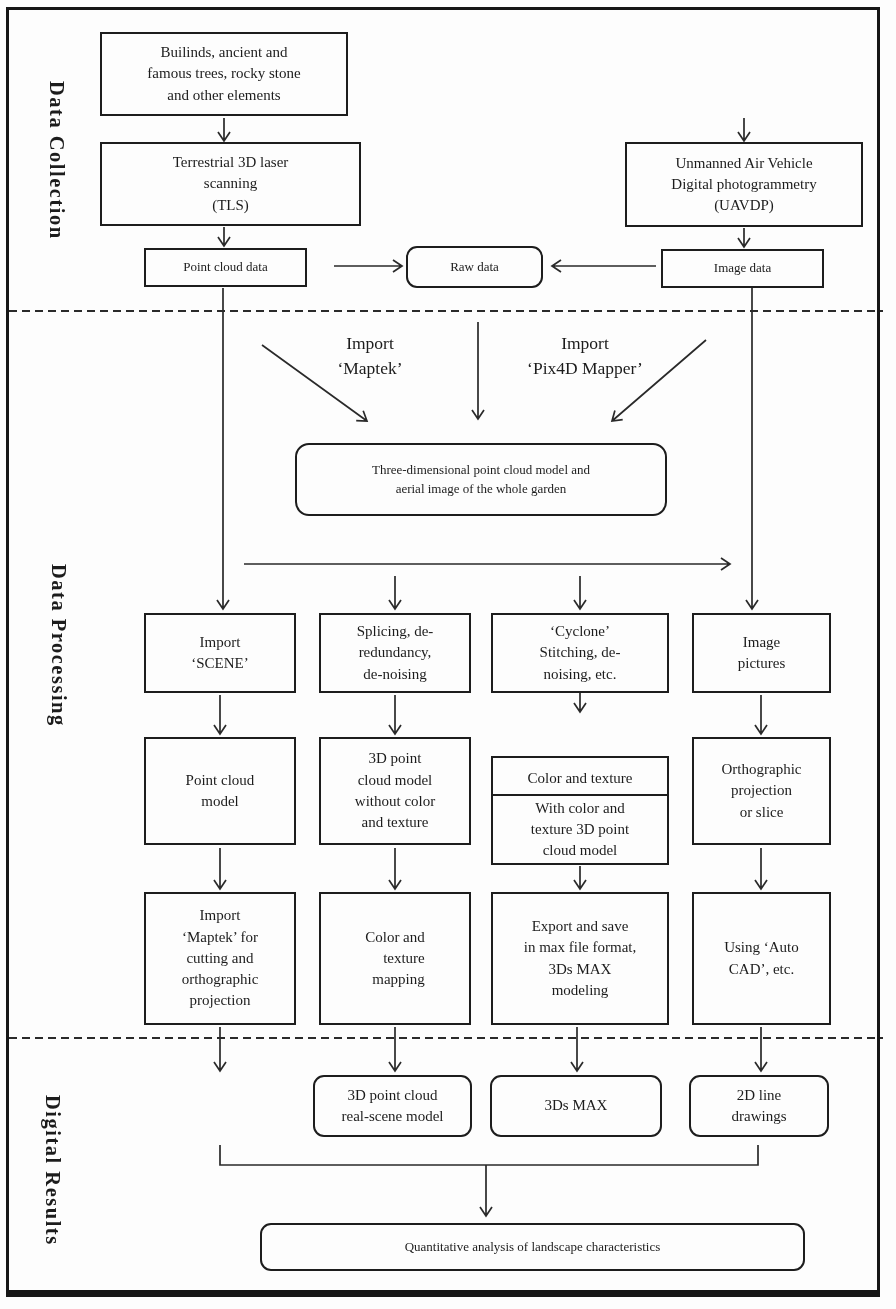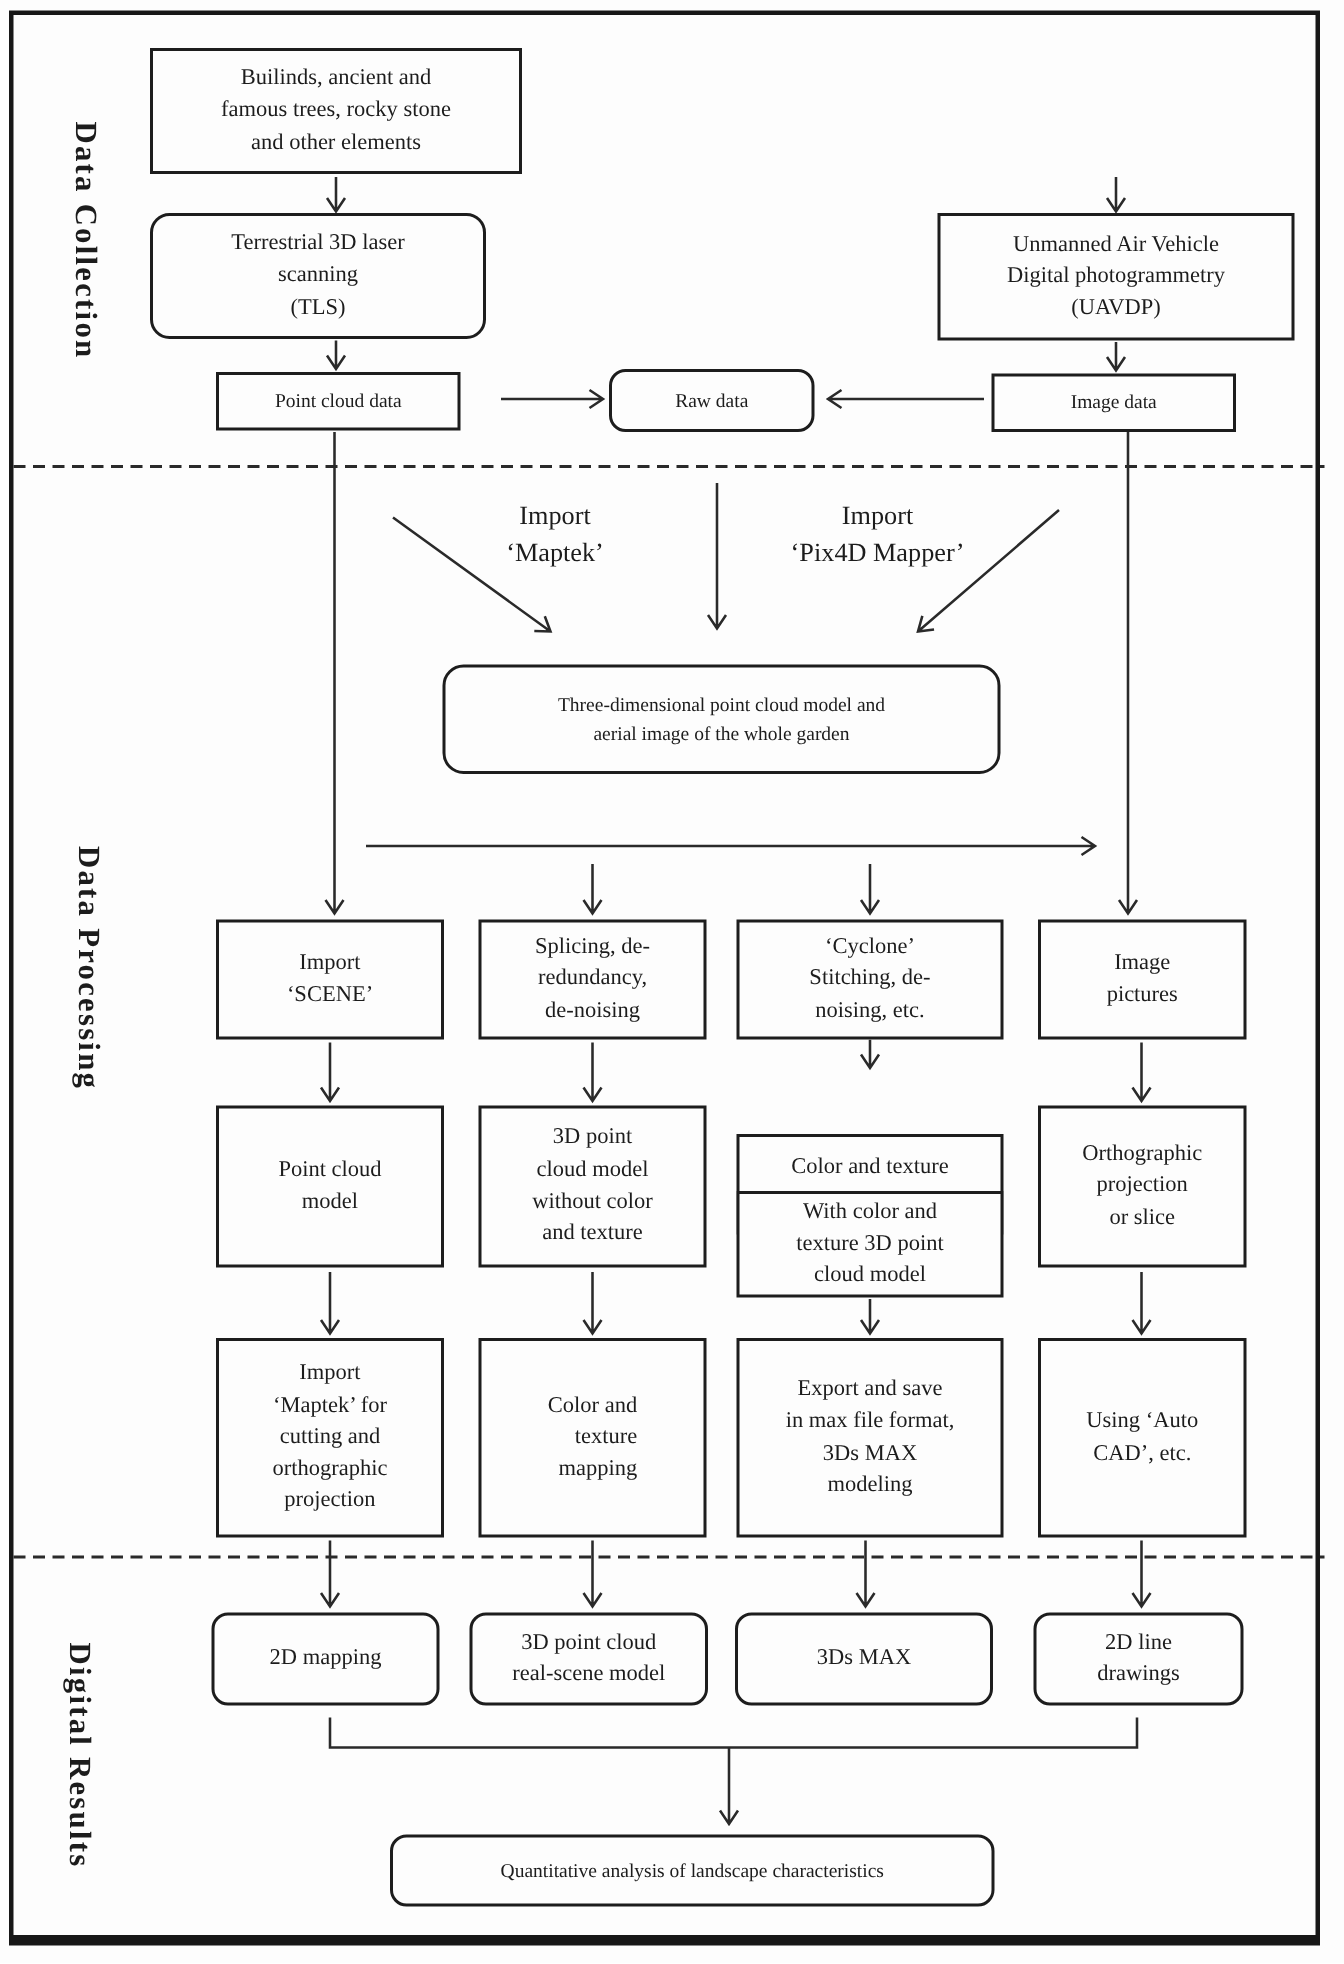--- a/index.html
+++ b/index.html
@@ -79,21 +79,21 @@
     <path d="M577,1027 V1071 M571,1062 L577,1071 L583,1062"></path>
     <path d="M761,1027 V1071 M755,1062 L761,1071 L767,1062"></path>
 
     <path d="M220,1145 V1165 H758 V1145"></path>
     <path d="M486,1165 V1216 M480,1207 L486,1216 L492,1207"></path>
   </svg>
 
   <div class="box" style="left:100px;top:32px;width:248px;height:84px;">Builinds, ancient and
 famous trees, rocky stone
 and other elements</div>
-  <div class="box" style="left:100px;top:142px;width:224px;height:84px;border-radius:13px;">Terrestrial 3D laser
+  <div class="box" style="left:100px;top:142px;width:261px;height:84px;">Terrestrial 3D laser
 scanning
 (TLS)</div>
   <div class="box fs18" style="left:144px;top:248px;width:163px;height:39px;">Point cloud data</div>
 
   <div class="box fs18" style="left:661px;top:249px;width:163px;height:39px;">Image data</div>
   <div class="box" style="left:625px;top:142px;width:238px;height:85px;">Unmanned Air Vehicle
 Digital photogrammetry
 (UAVDP)</div>
 
   <div class="box round fs18" style="left:406px;top:246px;width:137px;height:42px;">Raw data</div>
@@ -140,22 +140,21 @@
   <div class="box" style="left:319px;top:892px;width:152px;height:133px;text-align:right;">Color and
 texture
 mapping</div>
   <div class="box" style="left:491px;top:892px;width:178px;height:133px;">Export and save
 in max file format,
 3Ds MAX
 modeling</div>
   <div class="box" style="left:692px;top:892px;width:139px;height:133px;">Using ‘Auto
 CAD’, etc.</div>
 
-  <div class="box round" style="left:141px;top:1075px;width:152px;height:62px;">2D mapping</div>
   <div class="box round" style="left:313px;top:1075px;width:159px;height:62px;">3D point cloud
 real-scene model</div>
   <div class="box round" style="left:490px;top:1075px;width:172px;height:62px;">3Ds MAX</div>
   <div class="box round" style="left:689px;top:1075px;width:140px;height:62px;">2D line
 drawings</div>
 
-  <div class="box round fs18" style="left:260px;top:1223px;width:403px;height:48px;">Quantitative analysis of landscape characteristics</div>
+  <div class="box round fs18" style="left:260px;top:1223px;width:545px;height:48px;">Quantitative analysis of landscape characteristics</div>
 
 </div>
 
 </body></html>

